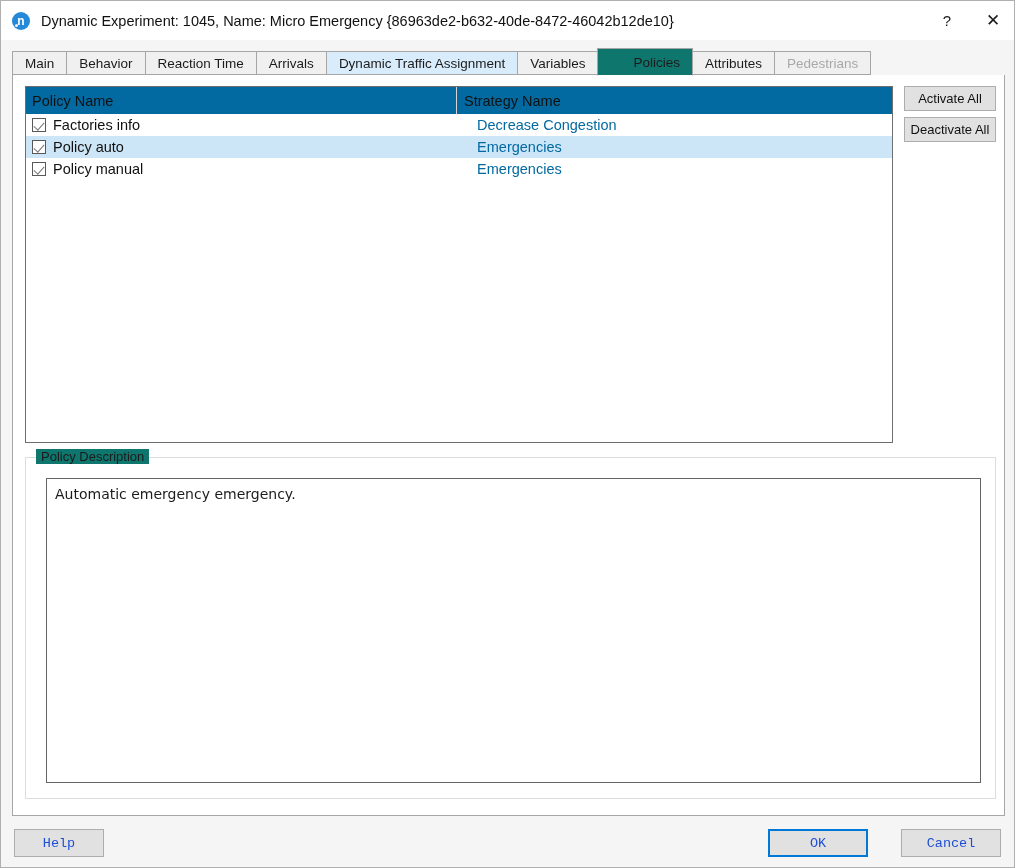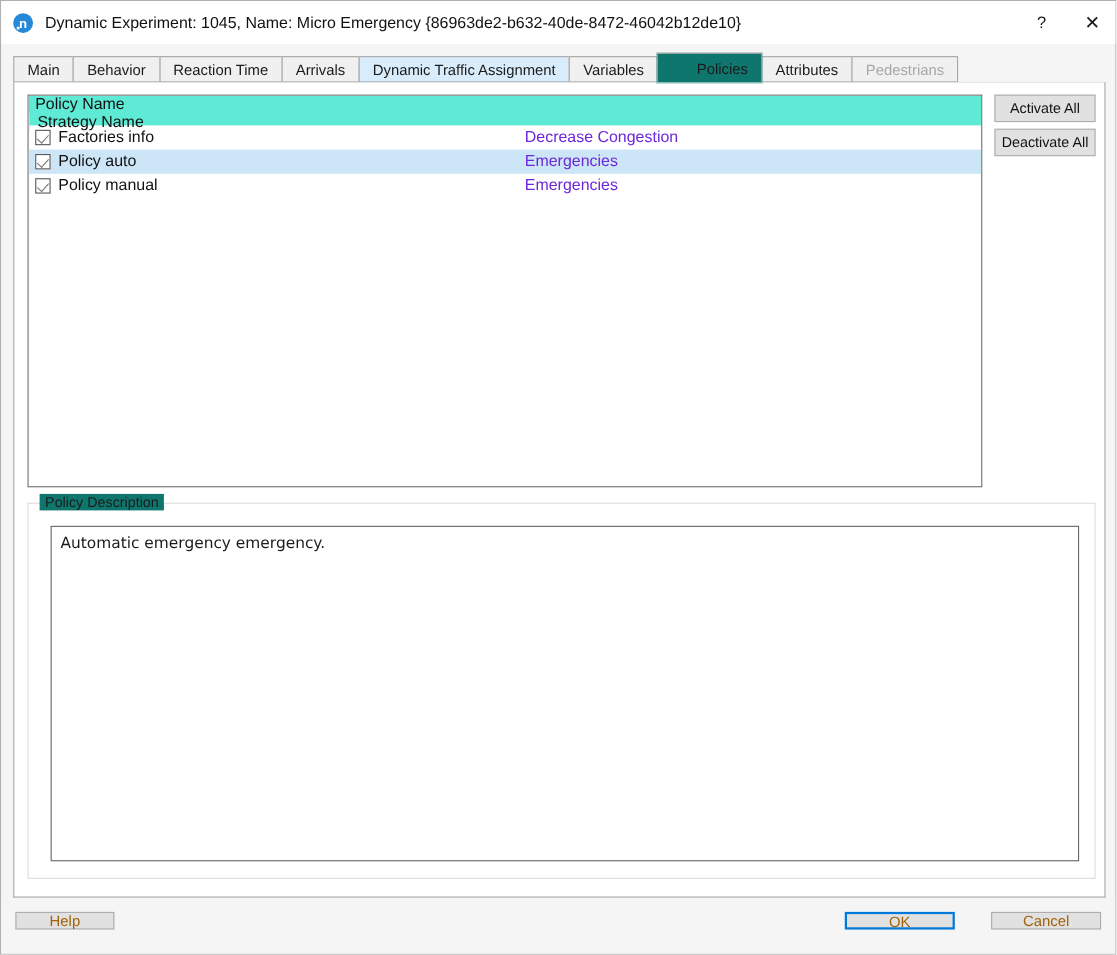--- a/index.html
+++ b/index.html
@@ -132,22 +132,21 @@
     left: 12px; top: 11px;
     width: 868px; height: 357px;
     background: #ffffff;
     border: 1px solid #6e6e6e;
     overflow: hidden;
   }
   #table-header {
     position: relative;
     height: 27px;
     display: flex;
-    background: #5eead4;
-    flex-direction: column;
+    background: #0369a1;
   }
   .th {
     font-size: 14.5px;
     color: #111111;
     display: flex;
     align-items: center;
     padding-left: 6px;
     white-space: nowrap;
   }
   .th.col-policy { width: 430px; }
@@ -168,21 +167,21 @@
     align-items: center;
     padding-left: 6px;
     font-size: 14.5px;
     color: #111111;
     white-space: nowrap;
   }
   .cell-strategy {
     width: 436px;
     padding-left: 7px;
     font-size: 14.5px;
-    color: #6d28d9;
+    color: #0369a1;
     white-space: nowrap;
   }
   .cbox {
     width: 14px; height: 14px;
     border: 1px solid #585858;
     background: #ffffff;
     margin-right: 7px;
     flex: 0 0 auto;
     position: relative;
   }
@@ -248,26 +247,26 @@
 
   
   #bottom-bar {
     position: absolute;
     left: 0; top: 816px;
     width: 1013px; height: 50px;
     background: #f5f5f5;
   }
   .dlg-btn {
     position: absolute;
-    height: 16px;
+    height: 28px;
     background: #e1e1e1;
     border: 1px solid #adadad;
     font-size: 13.5px;
-    color: #a16207;
-    font-family: Liberation Sans, sans-serif;
+    color: #1d4ed8;
+    font-family: Liberation Mono, monospace;
     cursor: default;
     padding: 0;
   }
   #help-btn { left: 13px; top: 12px; width: 90px; }
   #ok-btn {
     right: 146px; top: 12px; width: 100px;
     border: 2px solid #0078d7;
     background: #e1e1e1;
   }
   #cancel-btn { right: 13px; top: 12px; width: 100px; }

